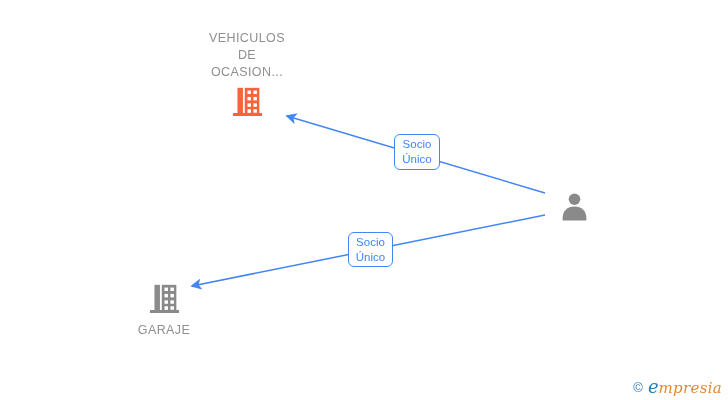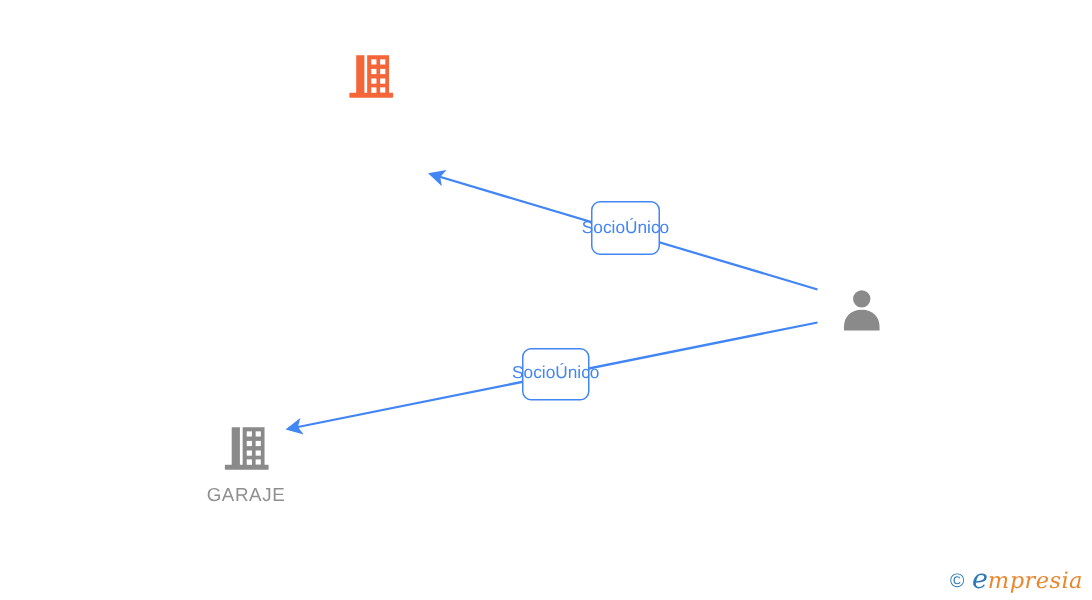--- a/index.html
+++ b/index.html
@@ -18,21 +18,21 @@
     width:728px;height:400px;
     background:#fff;
     overflow:hidden;
   }
   .edges-svg{position:absolute;left:0;top:0;width:728px;height:400px;}
   .edges-svg line{stroke:var(--edge-blue,#4285f4);stroke-width:1.5;}
   #arrowhead path{fill:var(--edge-blue,#4285f4);}
 
   .edge-label{
     position:absolute;
-    display:flex;align-items:center;justify-content:center;
+    display:flex;flex-direction:column;align-items:center;justify-content:center;
     background:#fff;
     border:1.5px solid var(--edge-blue,#4285f4);
     border-radius:6px;
     color:var(--edge-blue,#4285f4);
     font-size:11.5px;line-height:15px;
     text-align:center;
   }
   #edge-label-1{left:394px;top:134px;width:46px;height:36px;}
   #edge-label-2{left:348px;top:232px;width:45px;height:35px;}
 
@@ -91,20 +91,25 @@
     <span>Socio</span>
     <span>Único</span>
   </div>
 
   <div class="edge-label" id="edge-label-2">
     <span>Socio</span>
     <span>Único</span>
   </div>
 
   <div class="node" id="node-company-top">
+    <div class="node-label company">
+      <div>VEHICULOS</div>
+      <div>DE</div>
+      <div>OCASION...</div>
+    </div>
     <svg class="icon orange" width="31" height="33" viewBox="0 0 34 34">
       <g fill="currentColor">
         <rect x="1" y="29.5" width="32" height="3.5" rx="0.5"></rect>
         <rect x="6" y="2" width="6" height="28"></rect>
         <rect x="14" y="2" width="16" height="28"></rect>
       </g>
       <g fill="#ffffff">
         <rect x="17" y="5" width="3.8" height="3.8"></rect>
         <rect x="23.5" y="5" width="3.8" height="3.8"></rect>
         <rect x="17" y="12" width="3.8" height="3.8"></rect>

